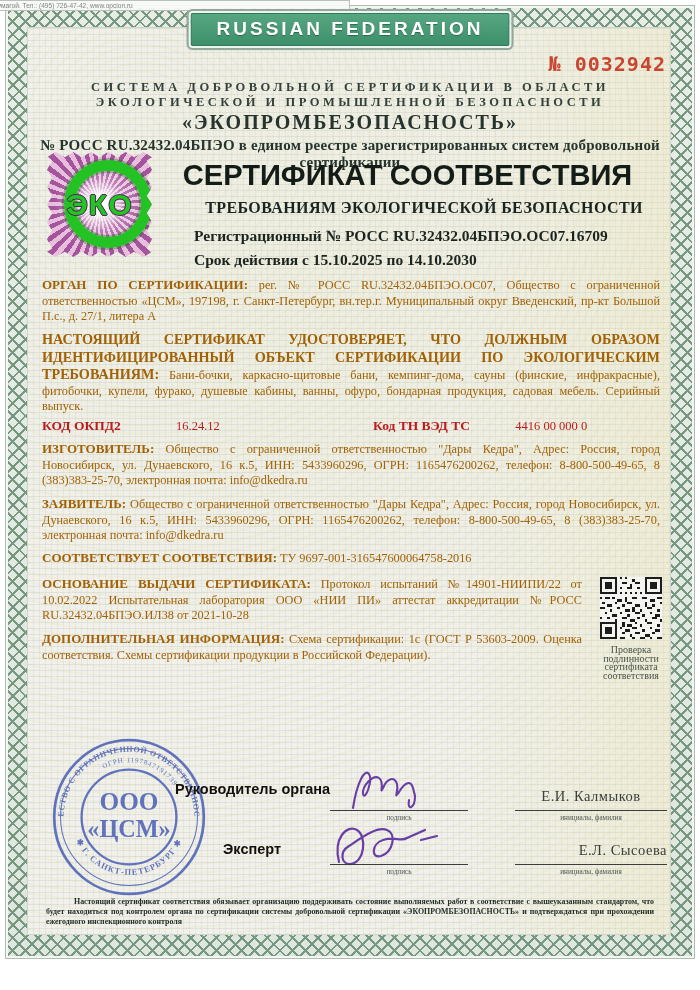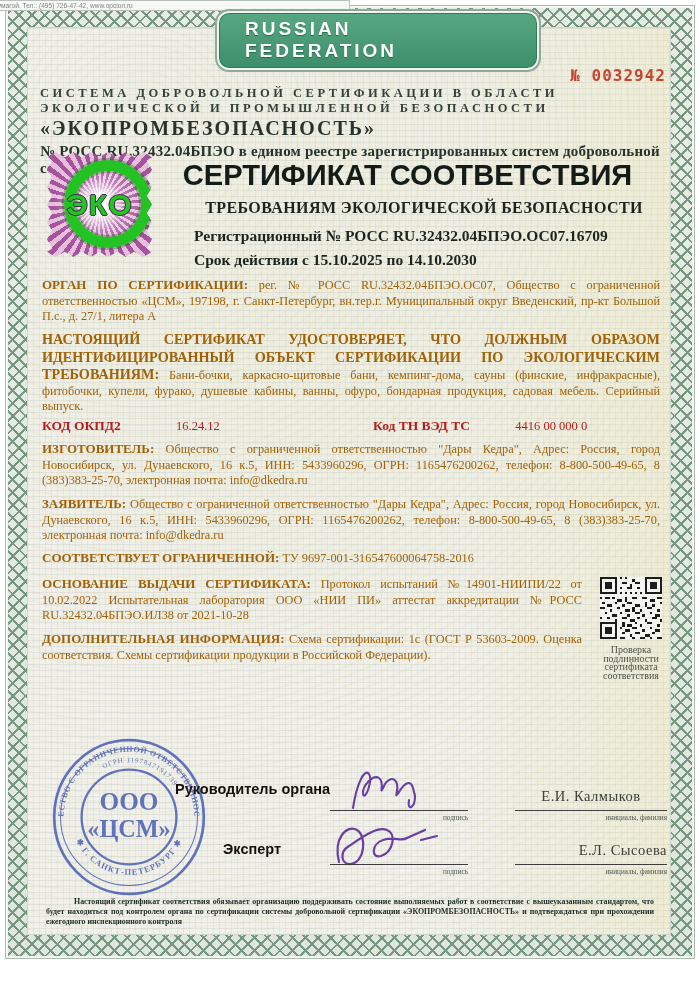--- a/index.html
+++ b/index.html
@@ -22,31 +22,31 @@
       repeating-linear-gradient(0deg,rgba(168,176,168,0.22) 0 1px,rgba(0,0,0,0) 1px 6px),
       repeating-linear-gradient(90deg,rgba(168,176,168,0.15) 0 1px,rgba(0,0,0,0) 1px 6px),
       repeating-radial-gradient(circle at 18% 12%,rgba(210,216,120,0.10) 0 2px,rgba(0,0,0,0) 2px 9px);
     box-shadow:inset 0 0 0 1px #cdd6cd;}
 
   .abs{position:absolute;z-index:4;}
 
   
   .banner{position:absolute;z-index:6;left:50%;transform:translateX(-50%);top:11px;
     padding:5px 26px 6px 26px;background:linear-gradient(#58a783,#3c8f6a);
-    border:2px solid #eef4ef;outline:2px solid #93a89a;border-radius:12px;
-    box-shadow:0 1px 2px rgba(60,80,70,.5), inset 0 0 0 1px #2f7a59;margin-left:28px;}
+    border:2px solid #eef4ef;outline:2px solid #93a89a;border-radius:4px;
+    box-shadow:0 1px 2px rgba(60,80,70,.5), inset 0 0 0 1px #2f7a59;}
   .banner span{font-family:"Liberation Sans",sans-serif;font-weight:bold;font-size:19px;
     letter-spacing:3px;color:#ffffff;text-shadow:0 1px 1px #2a6b4e;}
 
   
-  .serial{top:52px;right:34px;font-family:"DejaVu Sans Mono",monospace;font-size:16px;
-    font-weight:bold;color:#c84531;letter-spacing:1px;margin-top:14px;}
-
-  
-  .sysblock{top:86px;left:40px;width:620px;text-align:left;color:#32413a;}
+  .serial{top:52px;right:34px;font-family:"DejaVu Sans Mono",monospace;font-size:20px;
+    font-weight:bold;color:#c84531;letter-spacing:1px;}
+
+  
+  .sysblock{top:80px;left:40px;width:620px;text-align:center;color:#32413a;}
   .sys-line{font-size:12.5px;font-weight:600;letter-spacing:3.5px;line-height:14.5px;}
   .sys-name{font-size:20px;font-weight:bold;letter-spacing:2px;margin-top:2px;color:#27342d;}
   .sys-note{font-size:15px;font-weight:bold;letter-spacing:.2px;margin-top:3px;color:#27342d;}
 
   
   .logo{top:152px;left:47px;width:105px;height:105px;
     background:
       radial-gradient(circle at 50% 50%,rgba(255,255,255,.95) 0 10px,rgba(255,255,255,.25) 26px,rgba(255,255,255,0) 46px),
       repeating-conic-gradient(from 3deg,#a4549c 0deg 5deg,#e7bfdd 5deg 10deg);
     clip-path:polygon(0% 5%,8% 0%,17% 5%,25% 0%,33% 5%,42% 0%,50% 5%,58% 0%,67% 5%,75% 0%,83% 5%,92% 0%,100% 5%,95% 8%,100% 17%,95% 25%,100% 33%,95% 42%,100% 50%,95% 58%,100% 67%,95% 75%,100% 83%,95% 92%,100% 95%,92% 100%,83% 95%,75% 100%,67% 95%,58% 100%,50% 95%,42% 100%,33% 95%,25% 100%,17% 95%,8% 100%,0% 95%,5% 92%,0% 83%,5% 75%,0% 67%,5% 58%,0% 50%,5% 42%,0% 33%,5% 25%,0% 17%,5% 8%);}
@@ -75,21 +75,21 @@
   .codes .c-lbl{font-weight:bold;font-size:13.5px;}
   .codes .c-val{font-size:12.5px;}
 
   
   .qrbox{top:577px;right:36px;width:66px;text-align:center;}
   .qr-caption{font-size:10px;line-height:8.6px;color:#4a544d;margin-top:3px;}
 
   
   .role{font-family:"Liberation Sans",sans-serif;font-weight:bold;font-size:14.5px;color:#15100c;}
   .sigline{border-bottom:1.3px solid #3c3c3c;height:0;}
-  .tiny-label{font-size:7.2px;color:#4c554e;text-align:right;margin-top:1px;}
+  .tiny-label{font-size:7.2px;color:#4c554e;text-align:center;margin-top:1px;}
   .name-val{font-size:14.5px;color:#3a3f3a;text-align:center;letter-spacing:.5px;}
 
   
   .foot-note{top:897px;left:46px;width:608px;font-size:7.9px;line-height:10px;font-weight:bold;
     text-align:justify;color:#223028;text-indent:28px;}
   .imprint{top:941px;left:50%;transform:translateX(-50%);z-index:6;background:rgba(248,249,246,.92);
     border:1px solid #b9c2ba;padding:1px 6px;font-size:6.6px;color:#7d8683;white-space:nowrap;
     font-family:"Liberation Sans",sans-serif;}
 
   svg text{font-family:"Liberation Serif",serif;}
@@ -149,21 +149,21 @@
     <span class="lbl">ИЗГОТОВИТЕЛЬ:</span>
     <span>Общество с ограниченной ответственностью "Дары Кедра", Адрес: Россия, город Новосибирск, ул. Дунаевского, 16 к.5, ИНН: 5433960296, ОГРН: 1165476200262, телефон: 8-800-500-49-65, 8 (383)383-25-70, электронная почта: info@dkedra.ru</span>
   </div>
 
   <div class="abs para" style="top:496px;">
     <span class="lbl">ЗАЯВИТЕЛЬ:</span>
     <span>Общество с ограниченной ответственностью "Дары Кедра", Адрес: Россия, город Новосибирск, ул. Дунаевского, 16 к.5, ИНН: 5433960296, ОГРН: 1165476200262, телефон: 8-800-500-49-65, 8 (383)383-25-70, электронная почта: info@dkedra.ru</span>
   </div>
 
   <div class="abs para" style="top:550px;">
-    <span class="lbl">СООТВЕТСТВУЕТ ОГРАНИЧЕННОЙ:</span>
+    <span class="lbl">СООТВЕТСТВУЕТ СООТВЕТСТВИЯ:</span>
     <span>ТУ 9697-001-316547600064758-2016</span>
   </div>
 
   <div class="abs para narrow" style="top:576px;">
     <span class="lbl">ОСНОВАНИЕ ВЫДАЧИ СЕРТИФИКАТА:</span>
     <span>Протокол испытаний №14901-НИИПИ/22 от 10.02.2022 Испытательная лаборатория ООО «НИИ ПИ» аттестат аккредитации №РОСС RU.32432.04БПЭО.ИЛ38 от 2021-10-28</span>
   </div>
 
   <div class="abs para narrow" style="top:631px;">
     <span class="lbl">ДОПОЛНИТЕЛЬНАЯ ИНФОРМАЦИЯ:</span>

